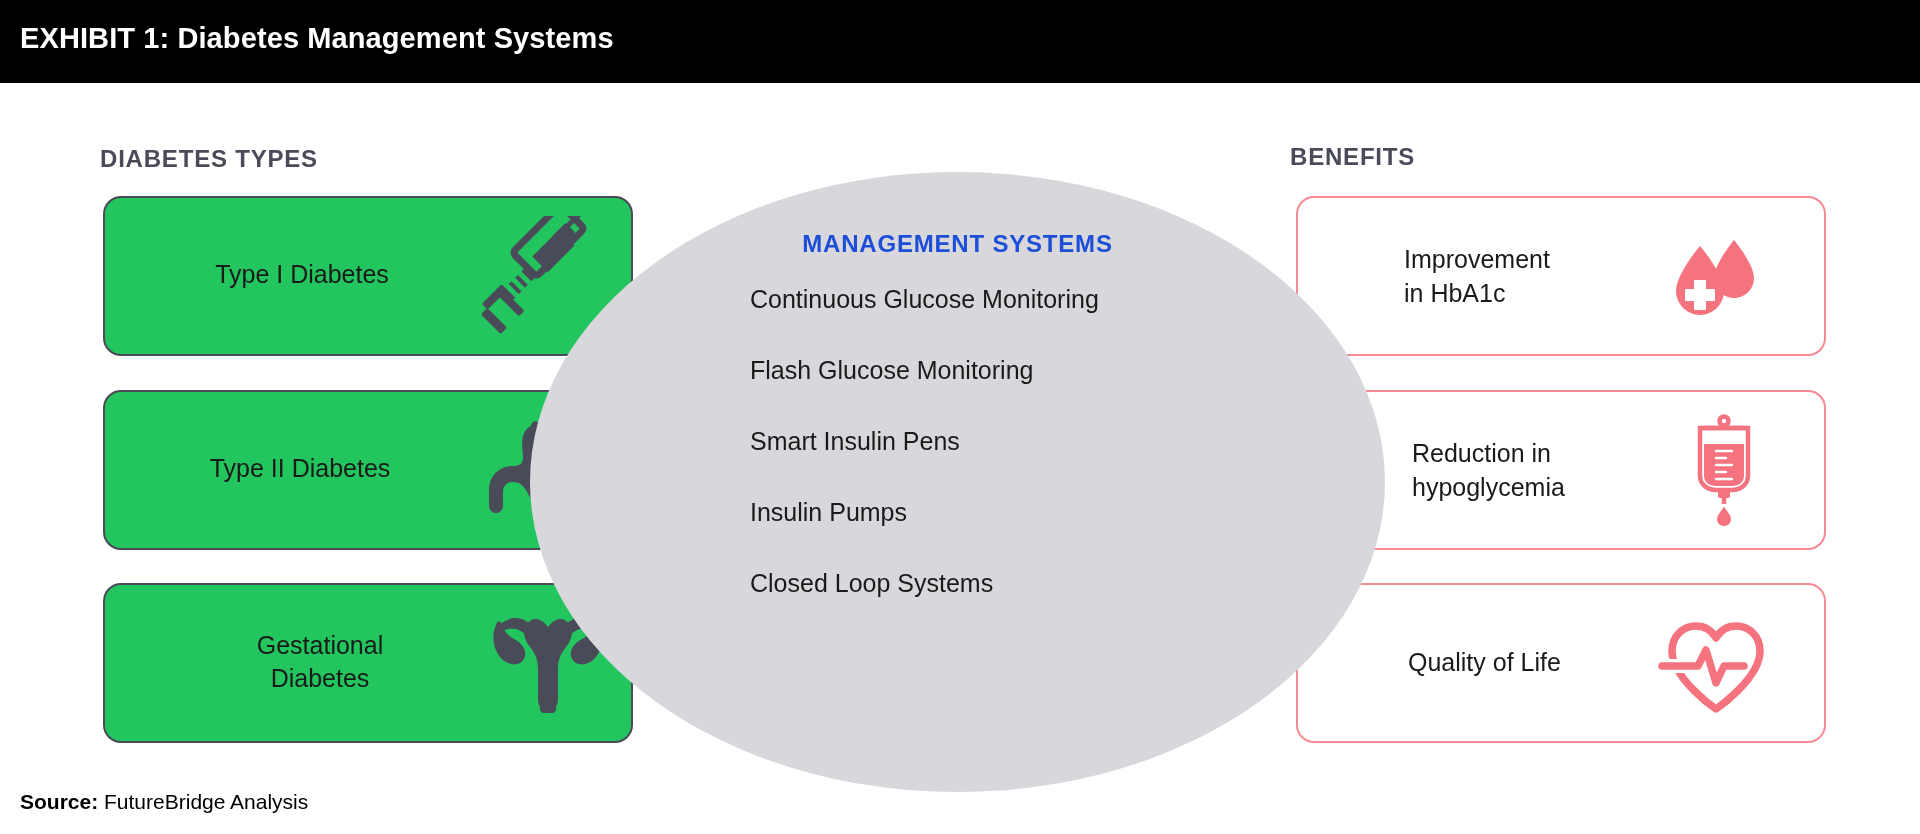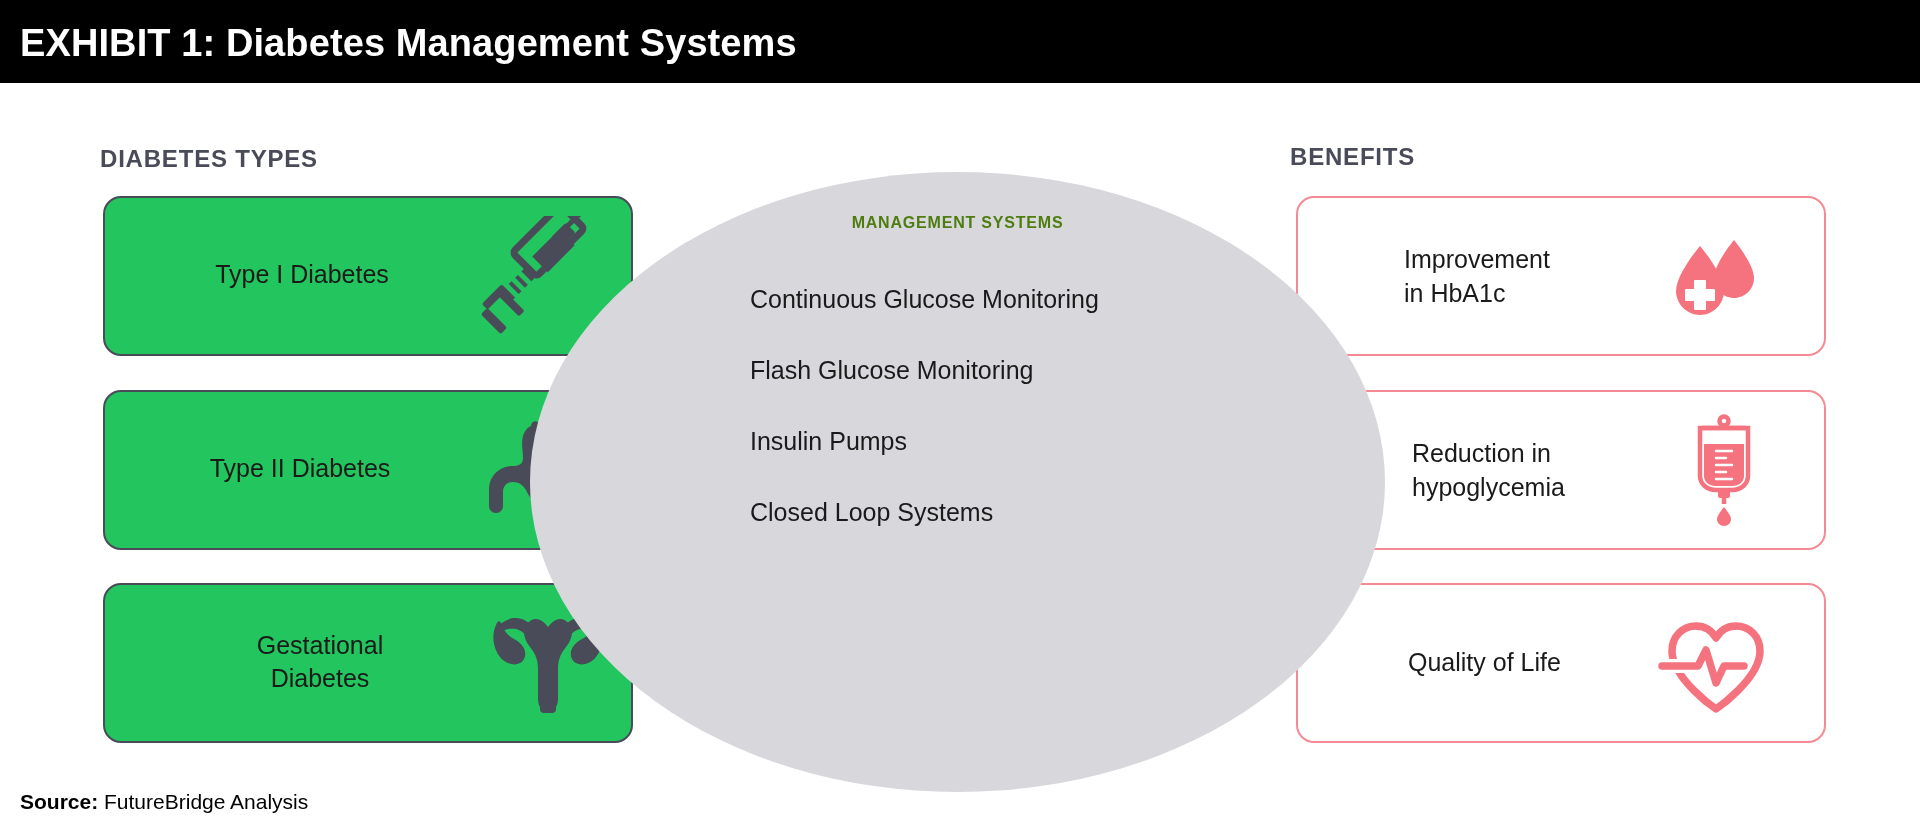--- a/index.html
+++ b/index.html
@@ -22,21 +22,21 @@
     left: 0; top: 0;
     width: 1920px;
     height: 83px;
     background: #000000;
   }
   #header-title {
     position: absolute;
     left: 20px;
     top: 22px;
     color: #ffffff;
-    font-size: 38px;
+    font-size: 29px;
     font-weight: bold;
     letter-spacing: 0.1px;
     white-space: nowrap;
   }
   #header-title .exhibit-label { font-weight: bold; }
 
   
   .column-heading {
     position: absolute;
     color: #4A4B59;
@@ -63,25 +63,25 @@
     left: 530px;
     top: 172px;
     width: 855px;
     height: 620px;
     background: #D8D8DC;
     border-radius: 50%;
     z-index: 2;
   }
   #management-systems-title {
     position: absolute;
-    left: 0; top: 42px;
+    left: 0; top: 58px;
     width: 855px;
     text-align: center;
-    color: #4d7c0f;
-    font-size: 16px;
+    color: #1d4ed8;
+    font-size: 24px;
     font-weight: bold;
     letter-spacing: 0.8px;
   }
   #management-systems-list {
     position: absolute;
     left: 192px;
     top: 112px;
     width: 640px;
     margin-left: 28px;
   }
@@ -241,20 +241,21 @@
       </g>
     </svg>
   </span>
 </div>
 
 <div id="center-ellipse">
   <div id="management-systems-title">MANAGEMENT SYSTEMS</div>
   <div id="management-systems-list">
     <div class="ms-item">Continuous Glucose Monitoring</div>
     <div class="ms-item">Flash Glucose Monitoring</div>
+    <div class="ms-item">Smart Insulin Pens</div>
     <div class="ms-item">Insulin Pumps</div>
     <div class="ms-item">Closed Loop Systems</div>
   </div>
 </div>
 
 <div class="benefit-card" id="benefit-card-1">
   <div class="card-label">
     <div>Improvement</div>
     <div>in HbA1c</div>
   </div>

